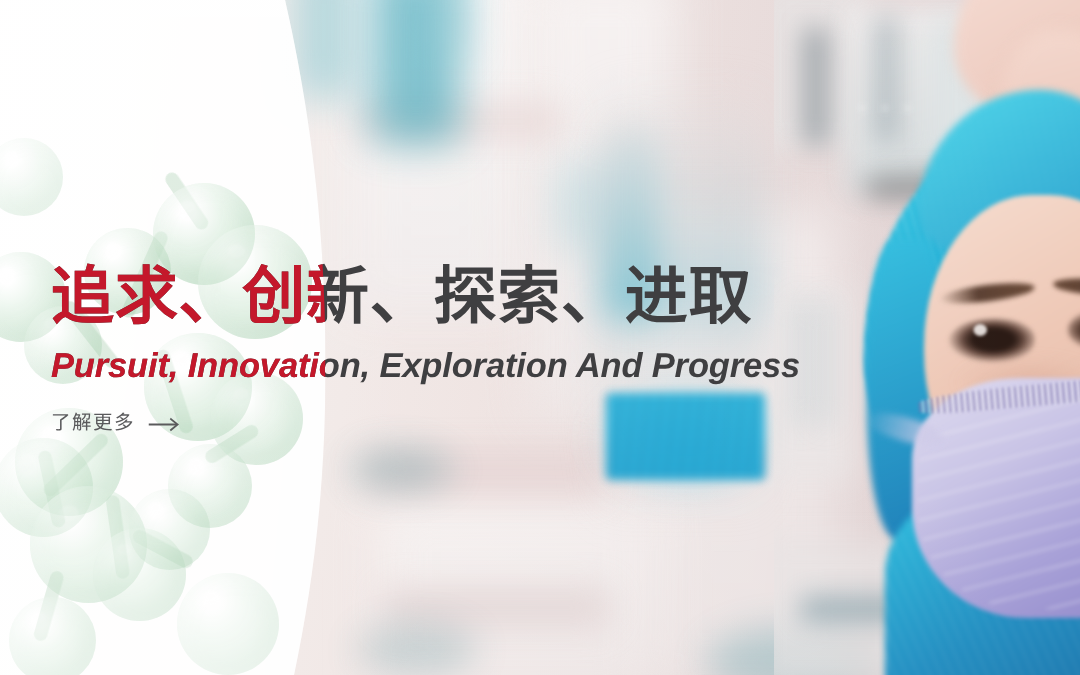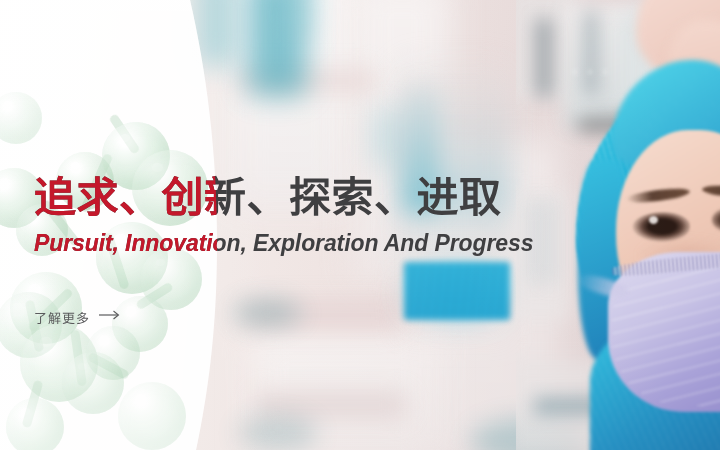--- a/index.html
+++ b/index.html
@@ -272,26 +272,25 @@
     font-family:"Liberation Sans","DejaVu Sans",sans-serif;
   }
   
   .txt-grey{color:#3f3f41;}
   
   .txt-red-layer{position:absolute;inset:0;pointer-events:none;}
   .txt-red{color:#c4182b;}
 
   .learnmore{
     position:absolute;left:34px;top:274px;
-    display:flex;align-items:flex-start;gap:9px;
+    display:flex;align-items:center;gap:9px;
     font-size:13px;line-height:18px;color:#5a5a5c;
     letter-spacing:1px;
     font-family:"DejaVu Sans","Liberation Sans",sans-serif;
     cursor:pointer;
-    margin-top:36px;
   }
   .lm-arrow{display:block;width:22px;height:10px;}
 </style>
 </head>
 <body>
 
 <div class="stage">
 
   <div class="photo">
     <div class="photo-base"></div>

